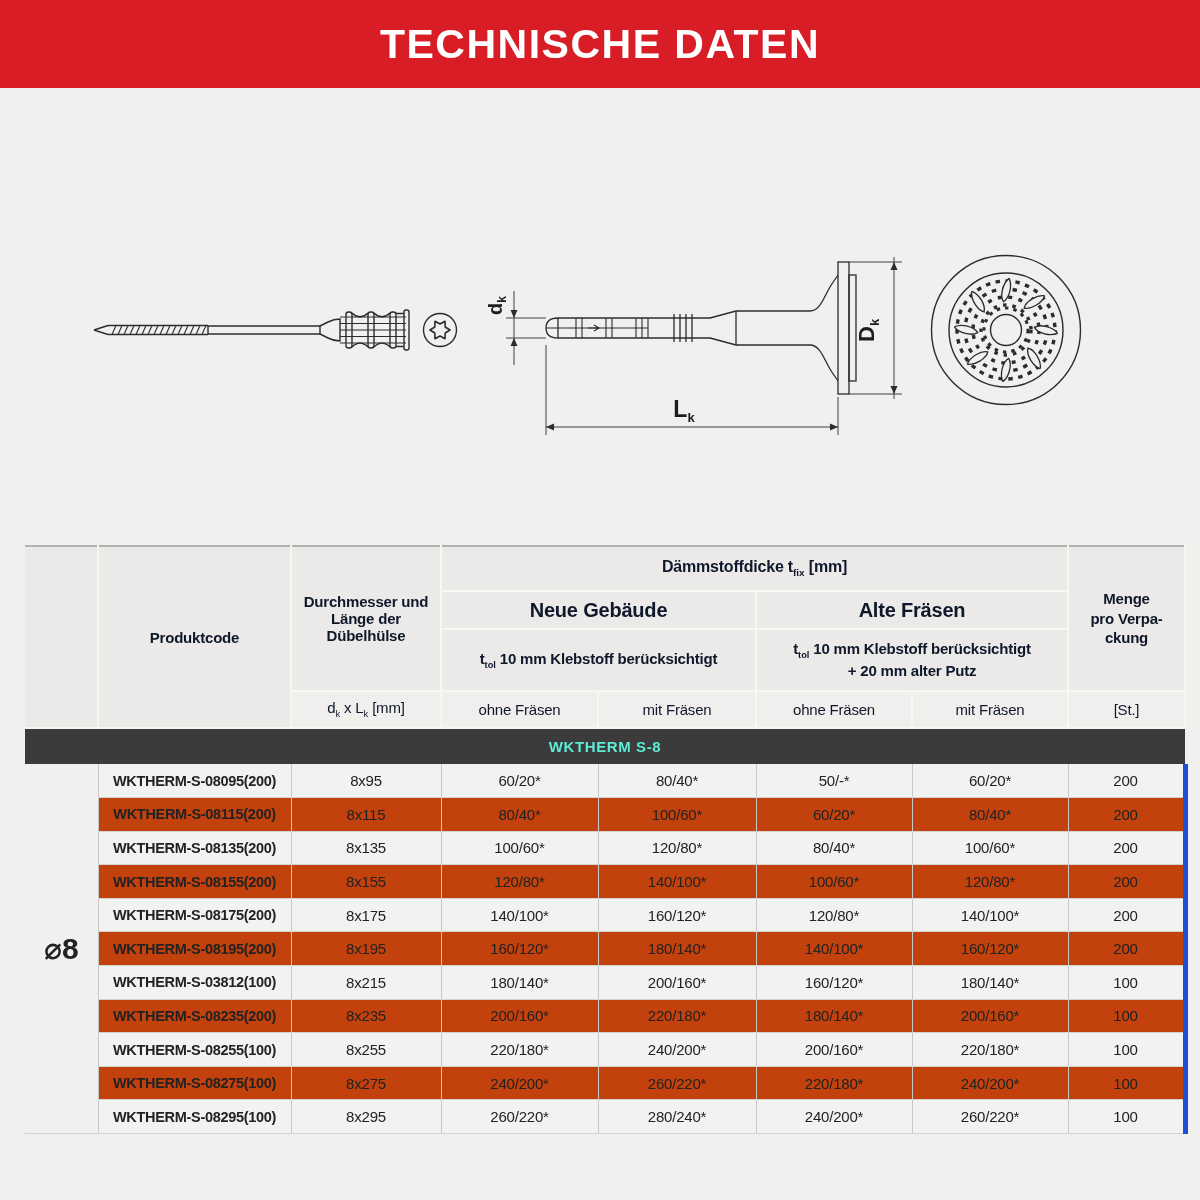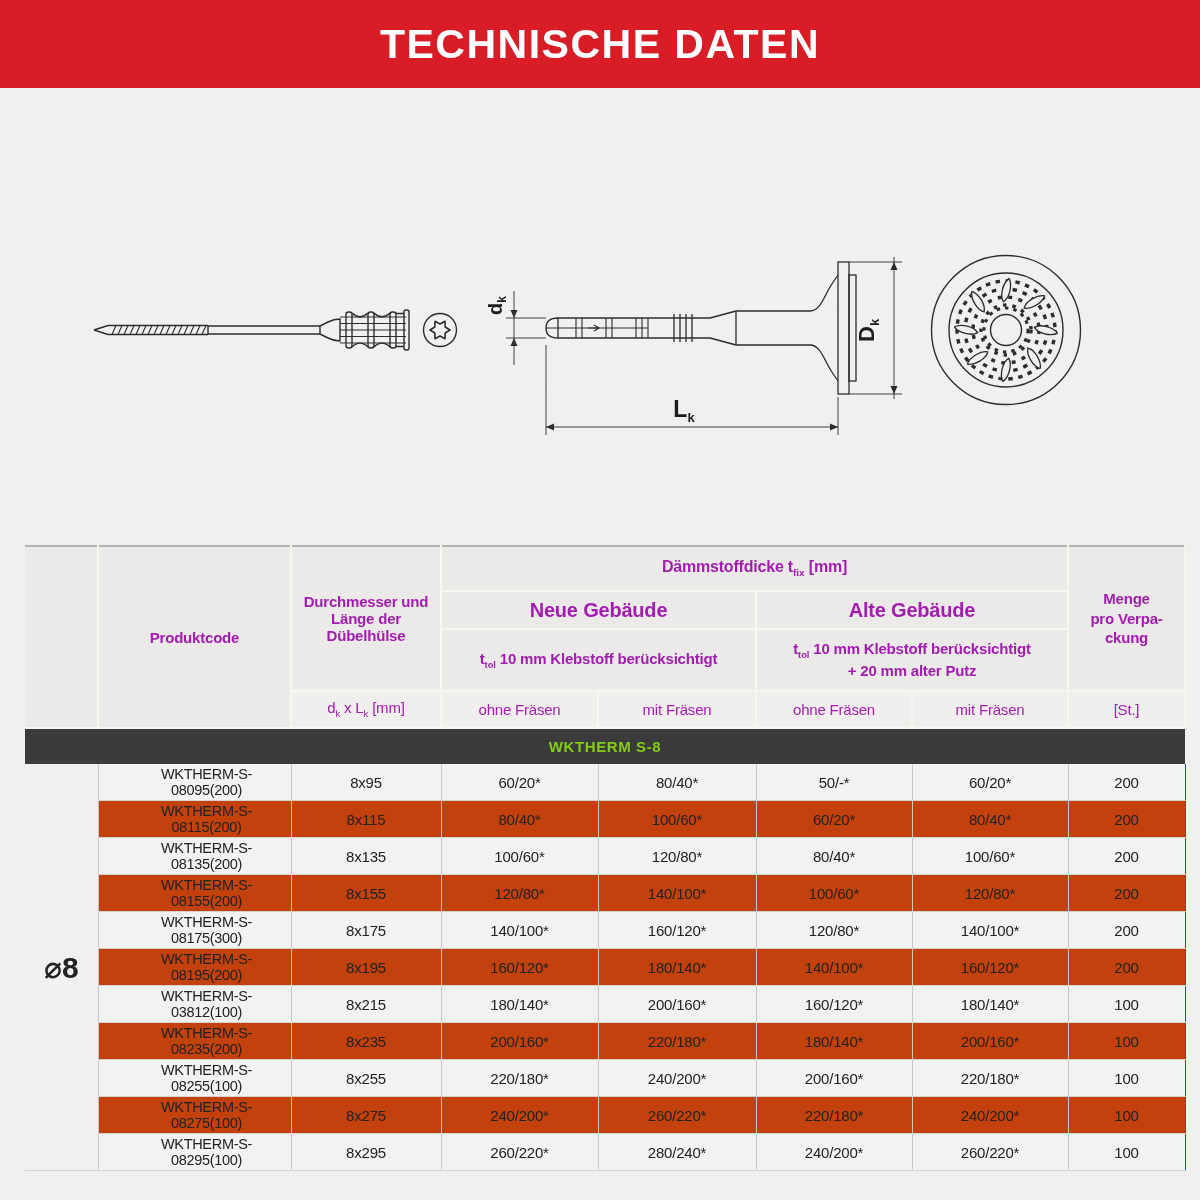--- a/index.html
+++ b/index.html
@@ -32,43 +32,43 @@
     font-size:15px;letter-spacing:-0.2px;
   }
   .tbl th,.tbl td{
     text-align:center;vertical-align:middle;padding:2px 4px;
     overflow:hidden;
   }
   
   .tbl thead th{
     background:#ebeaE9;background:#ebeae9;
     border-right:2px solid #f7f6f3;border-bottom:2px solid #f7f6f3;
-    font-weight:700;color:#a21caf;
+    font-weight:700;color:#0f172a;
   }
   .tbl thead tr:first-child th{border-top:2px solid #b3b2b0;}
   th.th-left{border-right:1px solid #cfcecd;}
   th.h-daemm{background:#c8c7c6;font-size:16px;}
   th.h-geb{background:#d2d1d0;font-size:20px;}
   th.h-ttol{background:#e6e5e3;font-size:15px;line-height:1.35;}
   tr.subrow th{background:#f0efed;font-weight:400;}
   .row-a{height:45px;} .row-b{height:38px;} .row-c{height:62px;} .row-d{height:37px;}
   
   tr.band td{
-    background:#3b3b3b;color:#84cc16;font-weight:700;height:31px;
+    background:#3b3b3b;color:#5eead4;font-weight:700;height:31px;
     letter-spacing:0.6px;font-size:15px;border:none;
   }
   
   tr.drow{height:33.6px;background:#c2410c;}
   tbody tr.drow:nth-child(even){background:#f2f2f0;}
   tr.drow td{
     border-right:1px solid #c9c8c7;border-bottom:1px solid #d4d3d2;
     color:#222;
   }
-  tr.drow td:last-child{border-right:1px solid #1d4ed8;}
-  td.code{font-weight:400;font-size:14.5px;letter-spacing:-0.3px;color:#111;padding-left:28px;}
+  tr.drow td:last-child{border-right:5px solid #1d4ed8;}
+  td.code{font-weight:700;font-size:14.5px;letter-spacing:-0.3px;color:#111;}
   td.diam{
     background:#f1f0ee;font-weight:700;font-size:30px;
     border-right:1px solid #c9c8c7;border-bottom:none;color:#111;
   }
   .sb{font-size:62%;vertical-align:-0.45em;letter-spacing:0;}
   .hline2{display:block;}
   .mlines span{display:block;line-height:1.3;}
 </style>
 </head>
 <body>
@@ -187,21 +187,21 @@
       <th rowspan="3" class="th-left">Durchmesser und Länge der Dübelhülse</th>
       <th colspan="4" class="h-daemm"><span>Dämmstoffdicke t</span><span class="sb">fix</span><span> [mm]</span></th>
       <th rowspan="3" class="th-left mlines">
         <span>Menge</span>
         <span>pro Verpa-</span>
         <span>ckung</span>
       </th>
     </tr>
     <tr class="row-b">
       <th colspan="2" class="h-geb">Neue Gebäude</th>
-      <th colspan="2" class="h-geb">Alte Gebäude</th>
+      <th colspan="2" class="h-geb">Alte Fräsen</th>
     </tr>
     <tr class="row-c">
       <th colspan="2" class="h-ttol"><span>t</span><span class="sb">tol</span><span> 10 mm Klebstoff berücksichtigt</span></th>
       <th colspan="2" class="h-ttol"><span>t</span><span class="sb">tol</span><span> 10 mm Klebstoff berücksichtigt</span><span class="hline2">+ 20 mm alter Putz</span></th>
     </tr>
     <tr class="row-d subrow">
       <th><span>d</span><span class="sb">k</span><span> x L</span><span class="sb">k</span><span> [mm]</span></th>
       <th>ohne Fräsen</th>
       <th>mit Fräsen</th>
       <th>ohne Fräsen</th>
@@ -244,21 +244,21 @@
       <tr class="drow">
       <td class="code">WKTHERM-S-08155(200)</td>
       <td>8x155</td>
       <td>120/80*</td>
       <td>140/100*</td>
       <td>100/60*</td>
       <td>120/80*</td>
       <td>200</td>
     </tr>
       <tr class="drow">
-      <td class="code">WKTHERM-S-08175(300)</td>
+      <td class="code">WKTHERM-S-08175(200)</td>
       <td>8x175</td>
       <td>140/100*</td>
       <td>160/120*</td>
       <td>120/80*</td>
       <td>140/100*</td>
       <td>200</td>
     </tr>
       <tr class="drow">
       <td class="code">WKTHERM-S-08195(200)</td>
       <td>8x195</td>

